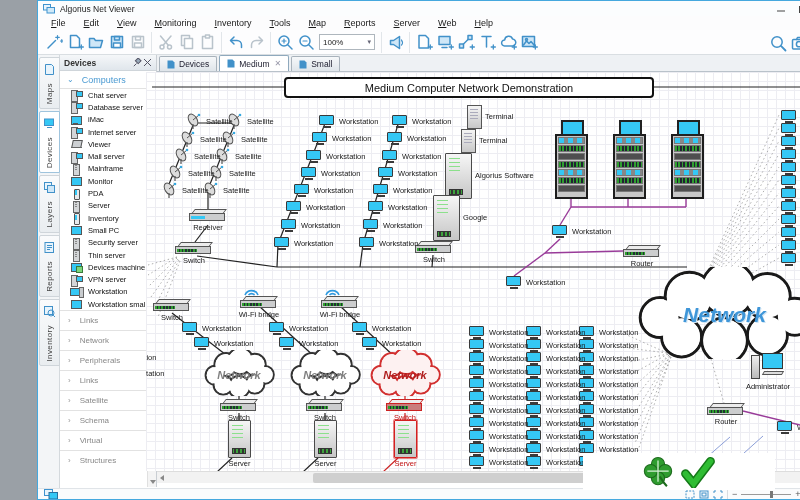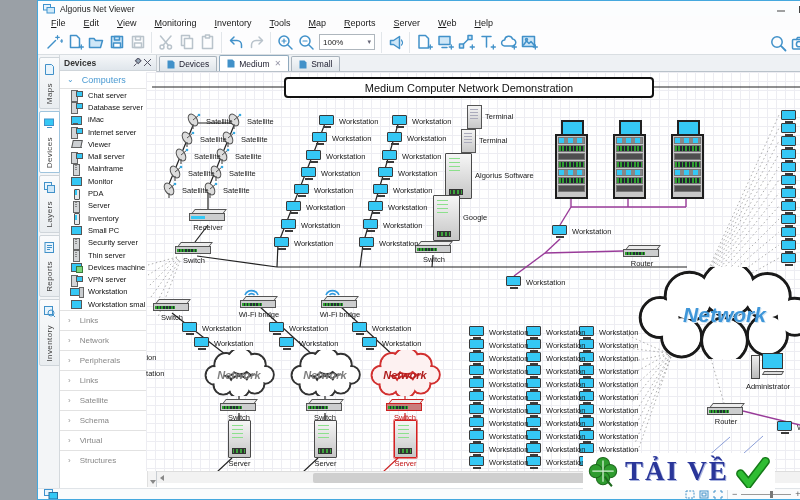--- a/index.html
+++ b/index.html
@@ -1480,21 +1480,20 @@
           <circle cx="10" cy="18" r="7.4"></circle>
       </g>
       <path d="M20 24 Q24 31 28 35" stroke="#1d6b1d" stroke-width="2.4" fill="none"></path>
       <g stroke="#d8f2d8" stroke-width="1.4">
         <line x1="18" y1="18" x2="18" y2="6"></line>
           <line x1="18" y1="18" x2="30" y2="18"></line>
         <line x1="18" y1="18" x2="18" y2="30"></line>
           <line x1="18" y1="18" x2="6" y2="18"></line>
       </g>
     </svg>
-    <span class="wm-text">TẢI VỀ</span>
     <svg width="36" height="32" viewBox="0 0 40 36">
       <path d="M6 20l9 11 19-25" stroke="#157a18" stroke-width="10" fill="none" stroke-linecap="round"></path>
       <path d="M6 20l9 11 19-25" stroke="#2fbd33" stroke-width="6.5" fill="none" stroke-linecap="round"></path>
     </svg>
   </div>
 
   <div class="statusbar">
     <svg class="st-left" width="14" height="11" viewBox="0 0 14 11">
       <rect x="0.5" y="0.5" width="8" height="6" fill="#e8f4fc" stroke="#3f93cf"></rect>
       <rect x="5" y="3.5" width="8.5" height="6.5" fill="#35c8f5" stroke="#2a6f9e"></rect>

